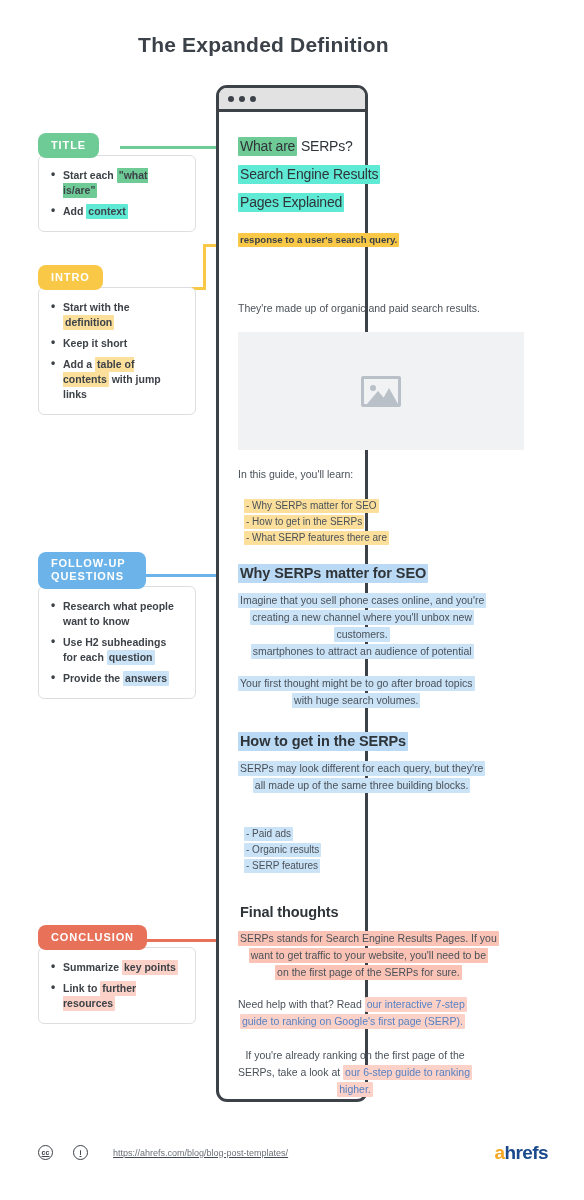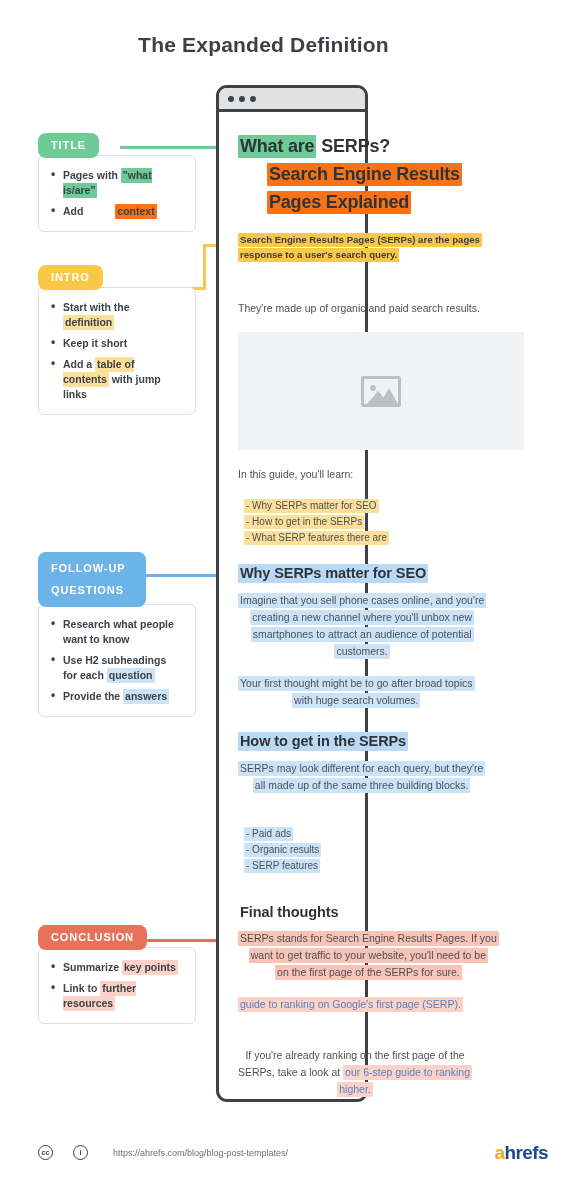--- a/index.html
+++ b/index.html
@@ -34,33 +34,33 @@
     border-radius: 8px 8px 0 0;
     display: flex; align-items: center; gap: 5px;
     padding-left: 9px;
   }
   .dot { width: 6px; height: 6px; border-radius: 50%; background: #3d4249; }
 
   .doc-el { position: absolute; }
 
   
   .h1-line {
-    font-size: 18px; font-weight: bold; line-height: 26px;
+    font-size: 14px; font-weight: normal; line-height: 26px;
     color: #2f3439; letter-spacing: -.2px; white-space: nowrap;
   }
   .h2 {
     font-size: 14.5px; font-weight: bold; line-height: 21px;
     color: #2f3439; letter-spacing: -.1px; white-space: nowrap;
   }
   .body-text { font-size: 10.5px; line-height: 17px; color: #4a5159; text-align: center; }
   .list-text { font-size: 10px; line-height: 16px; color: #4a5159; }
 
   .hl { padding: 1px 2px 2px 2px; border-radius: 1px; }
   .hl-green-strong { background: #6ecb96; }
-  .hl-green-light  { background: #f97316; margin-left: 29px; }
+  .hl-green-light  { background: #5eead4; }
   .hl-yellow       { background: #f9c846; }
   .hl-yellow-light { background: #fbdf9b; }
   .hl-blue         { background: #cbe3f7; }
   .hl-blue-strong  { background: #b9d9f4; }
   .hl-red          { background: #fbc3b5; }
   .hl-red-light    { background: #fcd2c8; }
   .link-blue { color: #5681c4; }
 
   .img-placeholder {
     background: #f1f2f3;
@@ -129,21 +129,21 @@
   .conn { position: absolute; }
   .conn-h { height: 3px; }
   .conn-v { width: 3px; }
   .conn-dot { width: 9px; height: 9px; border-radius: 50%; }
   .c-green { background: #6ecb96; }
   .c-yellow { background: #f9c846; }
   .c-blue { background: #6bb3e8; }
   .c-red { background: #e8715a; }
 
   
-  .footer { position: absolute; left: 38px; top: 1145px; display: flex; align-items: center; gap: 20px; }
+  .footer { position: absolute; left: 38px; top: 1145px; display: flex; align-items: center; gap: 20px; text-decoration: underline; }
   .cc-badge {
     width: 15px; height: 15px; border-radius: 50%;
     border: 1.4px solid #3d4248;
     display: flex; align-items: center; justify-content: center;
     font-size: 7px; font-weight: bold; color: #3d4248;
     font-family: "Liberation Sans", sans-serif;
   }
   .footer-url { font-size: 9px; color: #6b7179; margin-left: 5px; }
   .logo {
     position: absolute; right: 36px; top: 1142px;
@@ -189,21 +189,20 @@
       <span class="hl hl-green-strong">What are</span><span> SERPs?</span>
     </div>
     <div class="doc-el h1-line" style="left:238px; top:161px;">
       <span class="hl hl-green-light">Search Engine Results</span>
     </div>
     <div class="doc-el h1-line" style="left:238px; top:189px;">
       <span class="hl hl-green-light">Pages Explained</span>
     </div>
 
     <div class="doc-el" style="left:238px; top:232px; font-size:9.6px; font-weight:bold; line-height:15px; color:#3b4046;">
-      <div><span class="hl hl-yellow">Search Engine Results Pages (SERPs) are the pages</span></div>
       <div><span class="hl hl-yellow">response to a user's search query.</span></div>
     </div>
 
     <div class="doc-el body-text" style="left:238px; top:300px;">They're made up of organic and paid search results.</div>
 
     <div class="doc-el img-placeholder" style="left:238px; top:332px; width:286px; height:118px;">
       <div class="img-icon">
         <span class="sun"></span>
         <span class="mtn"></span>
         <span class="mtn2"></span>
@@ -218,22 +217,22 @@
       <div><span class="hl hl-yellow-light">- What SERP features there are</span></div>
     </div>
 
     <div class="doc-el h2" style="left:238px; top:563px;">
       <span class="hl hl-blue-strong">Why SERPs matter for SEO</span>
     </div>
 
     <div class="doc-el body-text" style="left:238px; top:592px;">
       <div><span class="hl hl-blue">Imagine that you sell phone cases online, and you're</span></div>
       <div><span class="hl hl-blue">creating a new channel where you'll unbox new</span></div>
+      <div><span class="hl hl-blue">customers.</span></div>
       <div><span class="hl hl-blue">smartphones to attract an audience of potential</span></div>
-      <div><span class="hl hl-blue">customers.</span></div>
     </div>
 
     <div class="doc-el body-text" style="left:238px; top:675px;">
       <div><span class="hl hl-blue">Your first thought might be to go after broad topics</span></div>
       <div><span class="hl hl-blue">with huge search volumes.</span></div>
     </div>
 
     <div class="doc-el h2" style="left:238px; top:731px;">
       <span class="hl hl-blue-strong">How to get in the SERPs</span>
     </div>
@@ -251,54 +250,55 @@
 
     <div class="doc-el h2" style="left:240px; top:902px;">Final thoughts</div>
 
     <div class="doc-el body-text" style="left:238px; top:930px;">
       <div><span class="hl hl-red">SERPs stands for Search Engine Results Pages. If you</span></div>
       <div><span class="hl hl-red">want to get traffic to your website, you'll need to be</span></div>
       <div><span class="hl hl-red">on the first page of the SERPs for sure.</span></div>
     </div>
 
     <div class="doc-el body-text" style="left:238px; top:996px;">
+      <div><span>Need help with that? Read </span><span class="hl hl-red-light link-blue">our interactive 7-step</span></div>
       <div><span class="hl hl-red-light link-blue">guide to ranking on Google's first page (SERP).</span></div>
     </div>
 
     <div class="doc-el body-text" style="left:238px; top:1047px;">
       <div><span>If you're already ranking on the first page of the</span></div>
       <div><span>SERPs, take a look at </span><span class="hl hl-red-light link-blue">our 6-step guide to ranking</span></div>
       <div><span class="hl hl-red-light link-blue">higher.</span></div>
     </div>
 
   </div>
 
   <div class="ann" style="left:38px; top:133px;">
     <div class="ann-tag tag-green">TITLE</div>
     <div class="ann-box">
       <ul>
-        <li><span>Pages with </span><span class="hl hl-green-strong">"what is/are"</span></li>
+        <li><span>Start each </span><span class="hl hl-green-strong">"what is/are"</span></li>
         <li><span>Add </span><span class="hl hl-green-light">context</span></li>
       </ul>
     </div>
   </div>
 
   <div class="ann" style="left:38px; top:265px;">
     <div class="ann-tag tag-yellow">INTRO</div>
     <div class="ann-box">
       <ul>
         <li><span>Start with the </span><span class="hl hl-yellow-light">definition</span></li>
         <li><span>Keep it short</span></li>
         <li><span>Add a </span><span class="hl hl-yellow-light">table of contents</span><span> with jump links</span></li>
       </ul>
     </div>
   </div>
 
   <div class="ann" style="left:38px; top:552px;">
-    <div class="ann-tag tag-blue" style="max-width:108px; white-space:normal; line-height:22px;">FOLLOW-UP QUESTIONS</div>
+    <div class="ann-tag tag-blue" style="max-width:108px; white-space:normal; line-height:13px;">FOLLOW-UP QUESTIONS</div>
     <div class="ann-box">
       <ul>
         <li><span>Research what people want to know</span></li>
         <li><span>Use H2 subheadings for each </span><span class="hl hl-blue">question</span></li>
         <li><span>Provide the </span><span class="hl hl-blue">answers</span></li>
       </ul>
     </div>
   </div>
 
   <div class="ann" style="left:38px; top:925px;">

